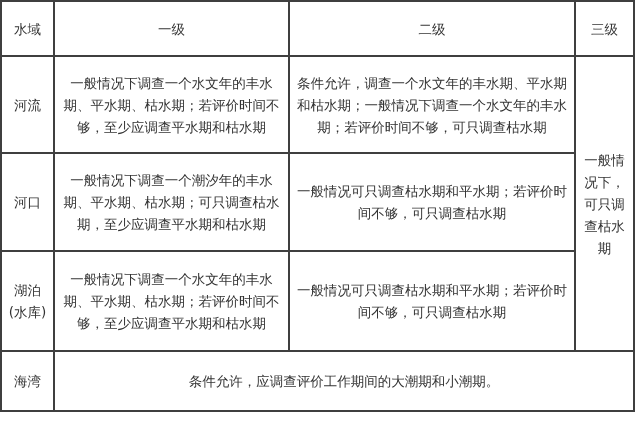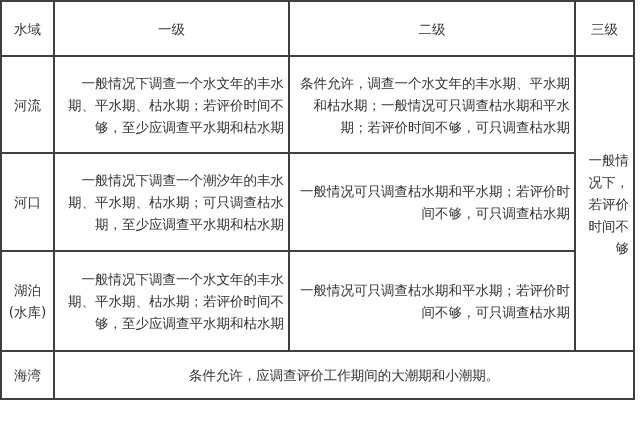--- a/index.html
+++ b/index.html
@@ -19,26 +19,26 @@
     color: #333333;
     font-size: 13.5px;
     line-height: 22px;
     font-weight: normal;
     padding: 2px 4px;
     vertical-align: middle;
     overflow: hidden;
     word-break: break-all;
   }
   td.center { text-align: center; }
-  td.left   { text-align: right; }
+  td.left   { text-align: center; }
   tr.header-row  { height: 55px; }
   tr.body-row-1  { height: 97px; }
   tr.body-row-2  { height: 98px; }
   tr.body-row-3  { height: 100px; }
-  tr.footer-row  { height: 48px; }
+  tr.footer-row  { height: 60px; }
 </style>
 </head>
 <body>
 
 <table class="survey">
   <colgroup>
     <col style="width:53px">
     <col style="width:235px">
     <col style="width:286px">
     <col style="width:59px">
@@ -46,22 +46,22 @@
   <tbody>
     <tr class="header-row">
       <td class="center">水域</td>
       <td class="center">一级</td>
       <td class="center">二级</td>
       <td class="center">三级</td>
     </tr>
     <tr class="body-row-1">
       <td class="center">河流</td>
       <td class="left">一般情况下调查一个水文年的丰水期、平水期、枯水期；若评价时间不够，至少应调查平水期和枯水期</td>
-      <td class="left">条件允许，调查一个水文年的丰水期、平水期和枯水期；一般情况可只调查枯水期和平水期；若评价时间不够，可只调查枯水期</td>
-      <td class="left" rowspan="3">一般情况下，若评价时间不够</td>
+      <td class="left">条件允许，调查一个水文年的丰水期、平水期和枯水期；一般情况下调查一个水文年的丰水期；若评价时间不够，可只调查枯水期</td>
+      <td class="left" rowspan="3">一般情况下，可只调查枯水期</td>
     </tr>
     <tr class="body-row-2">
       <td class="center">河口</td>
       <td class="left">一般情况下调查一个潮汐年的丰水期、平水期、枯水期；可只调查枯水期，至少应调查平水期和枯水期</td>
       <td class="left">一般情况可只调查枯水期和平水期；若评价时间不够，可只调查枯水期</td>
     </tr>
     <tr class="body-row-3">
       <td class="center">湖泊(水库)</td>
       <td class="left">一般情况下调查一个水文年的丰水期、平水期、枯水期；若评价时间不够，至少应调查平水期和枯水期</td>
       <td class="left">一般情况可只调查枯水期和平水期；若评价时间不够，可只调查枯水期</td>

